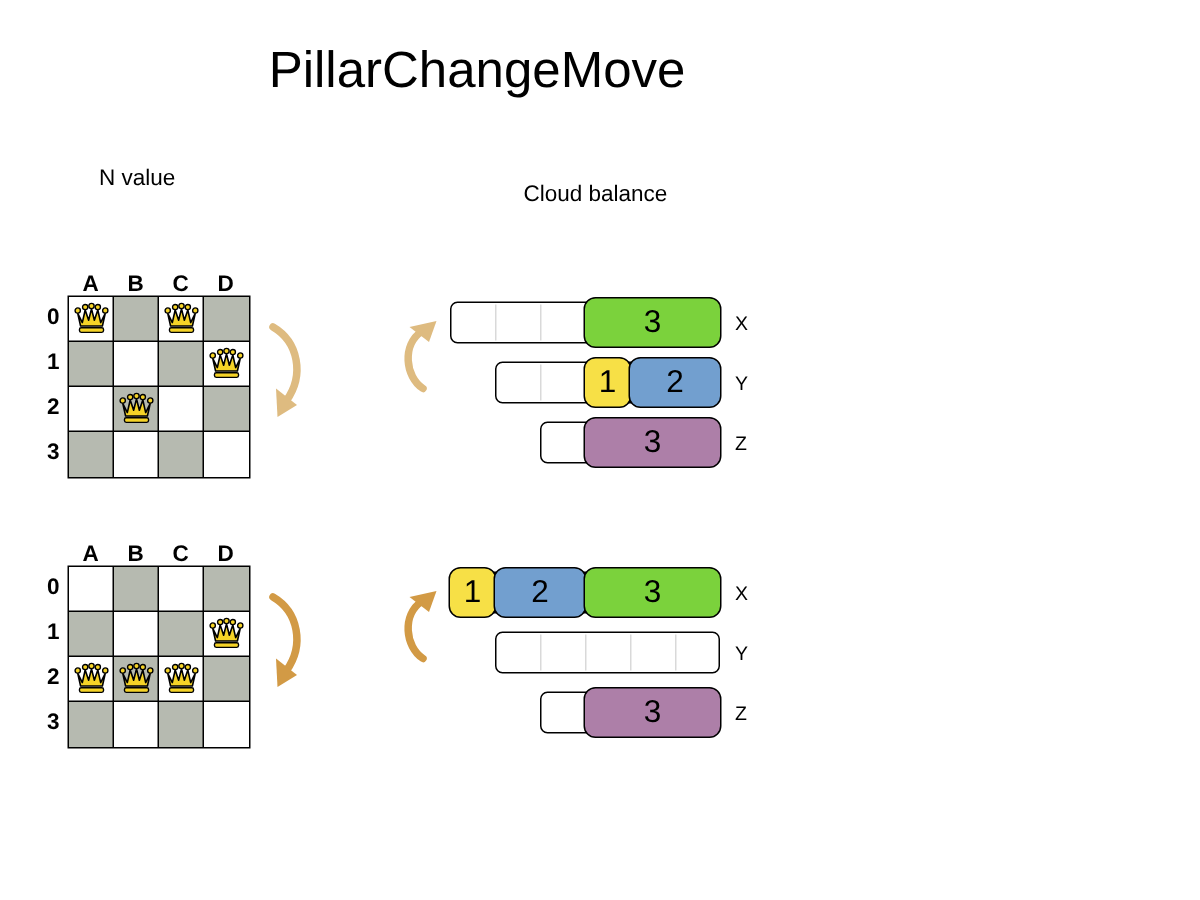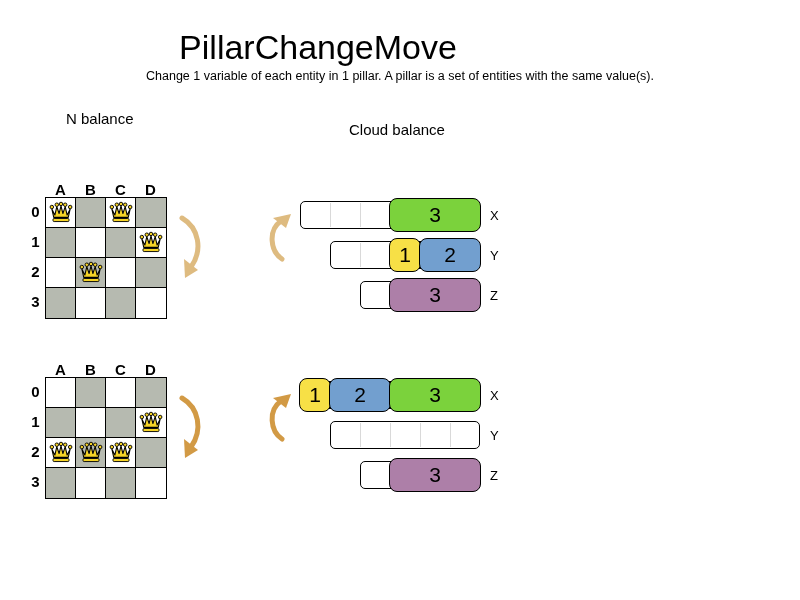--- a/index.html
+++ b/index.html
@@ -56,23 +56,22 @@
   .bar-label { position:absolute; font-size:13px; }
 
   .arrow { position:absolute; }
 </style>
 </head>
 <body>
 
 <div class="page">
 
   <div class="title">PillarChangeMove</div>
-  <div class="subtitle">Change 1 variable of each entity in 1 pillar. A pillar is a set of entities with the same value(s).</div>
-
-  <div class="section-label" style="left:66px; top:110px;">N balance</div>
+
+  <div class="section-label" style="left:66px; top:110px;">N value</div>
   <div class="section-label" style="left:349px; top:110px;margin-top:11px;">Cloud balance</div>
 
   <div class="board-group" style="left:28px; top:181px;">
       <div class="col-label" style="left: 18px;">A</div>
       <div class="col-label" style="left: 48px;">B</div>
       <div class="col-label" style="left: 78px;">C</div>
       <div class="col-label" style="left: 108px;">D</div>
       <div class="row-label" style="top: 16px;">0</div>
       <div class="row-label" style="top: 46px;">1</div>
       <div class="row-label" style="top: 76px;">2</div>

